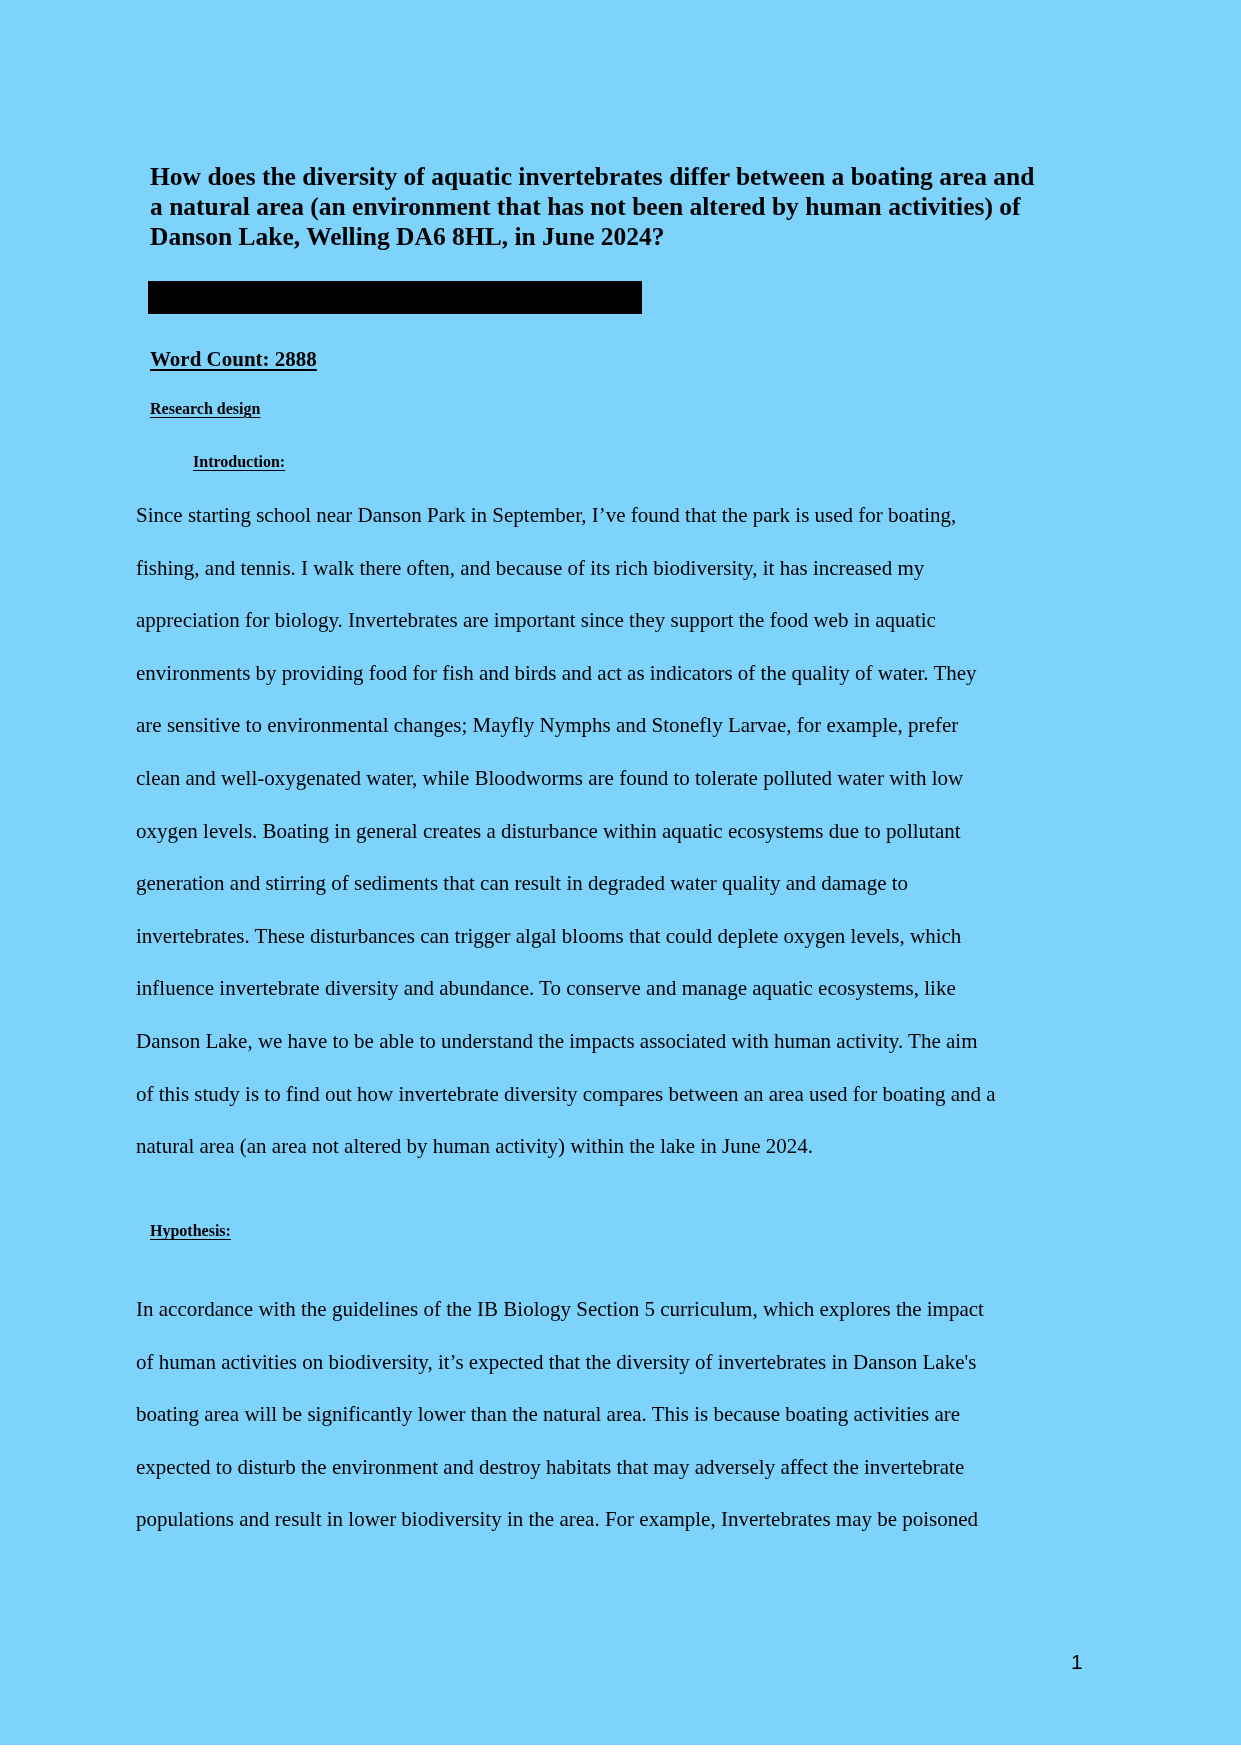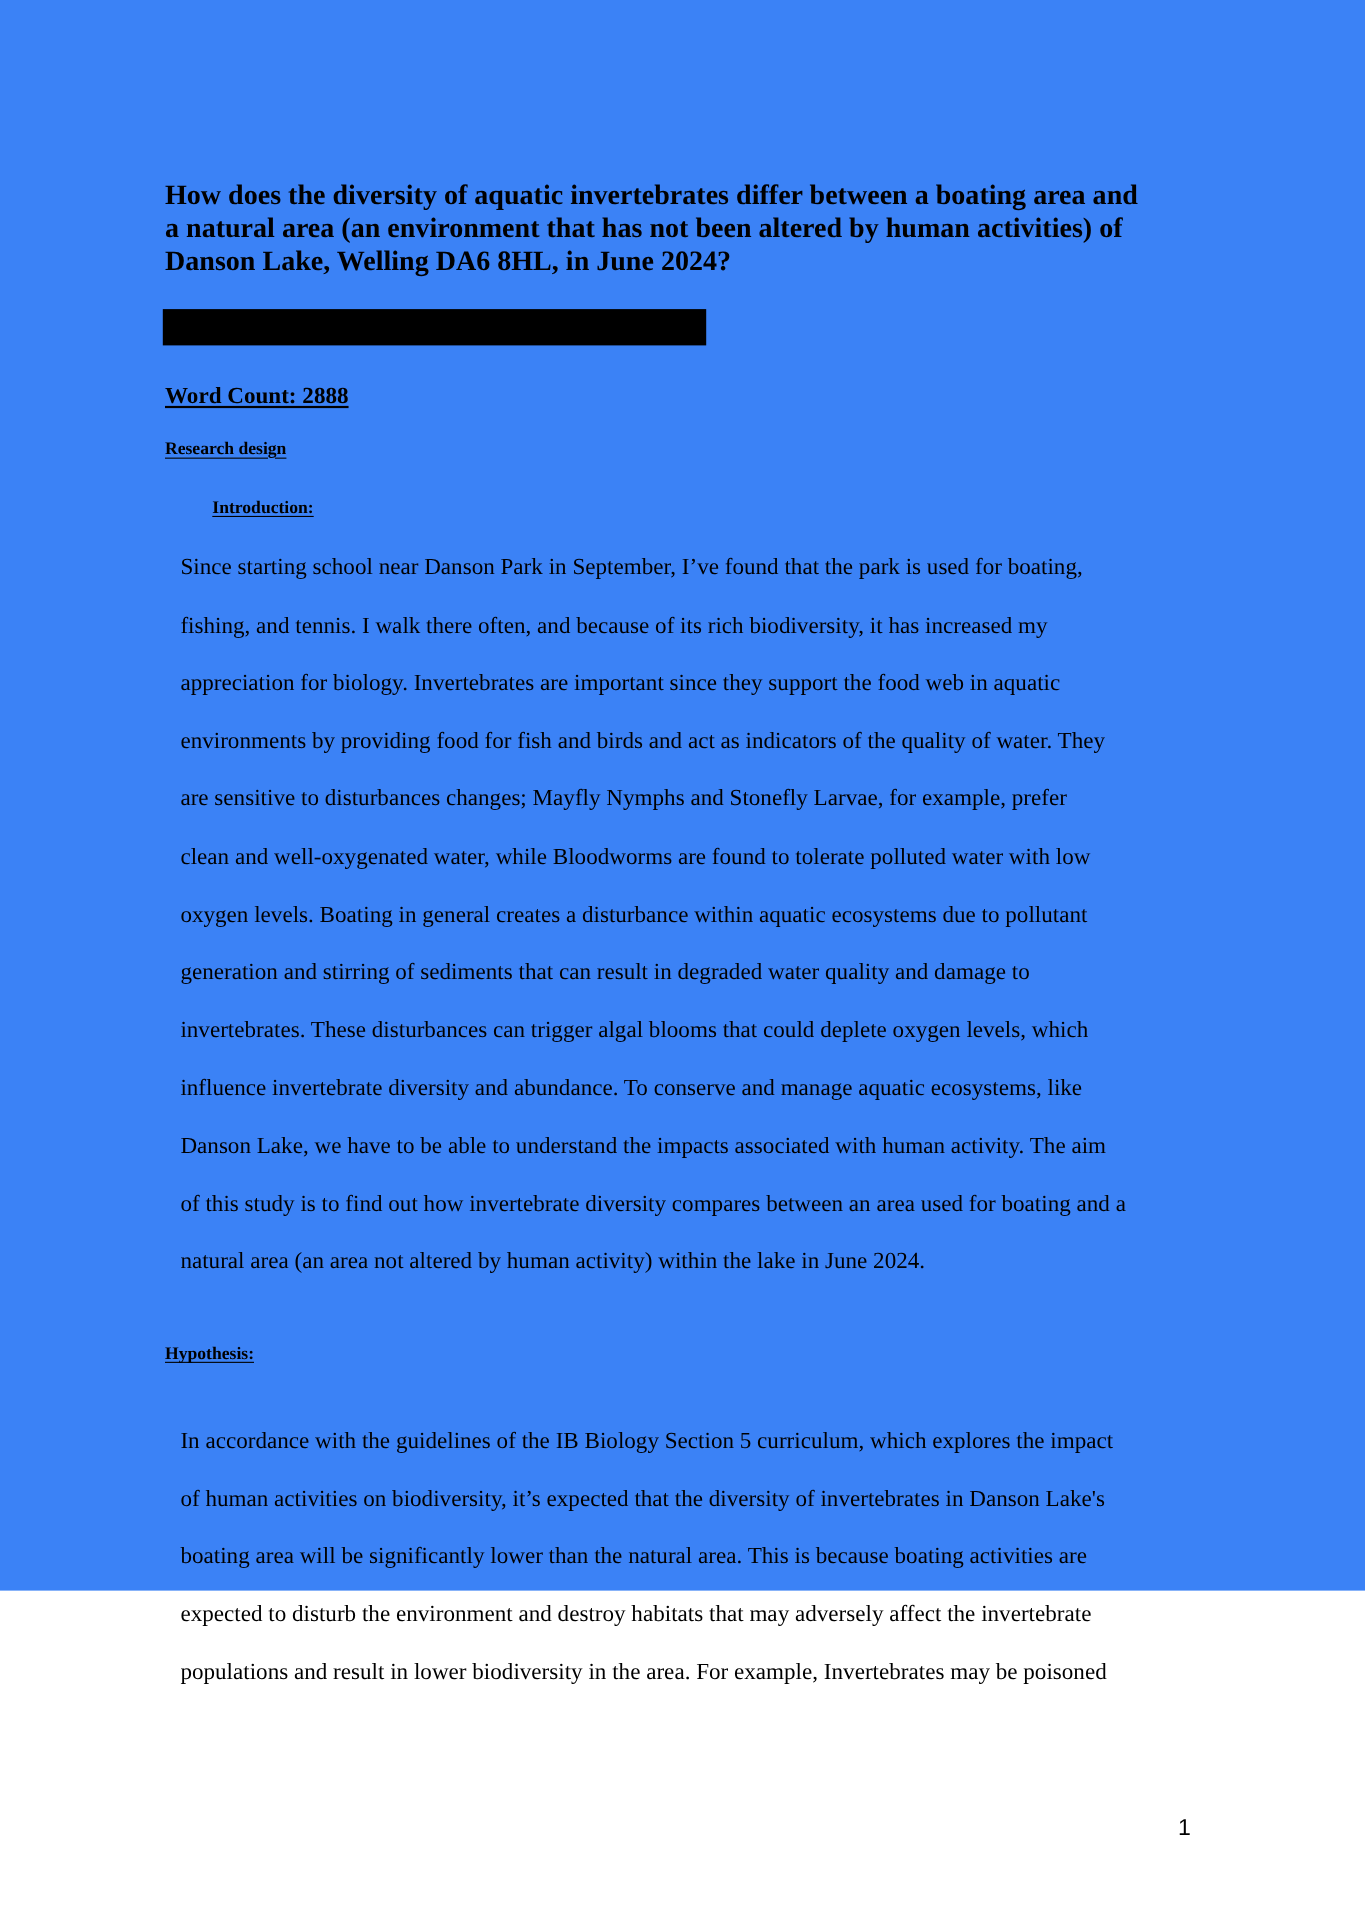--- a/index.html
+++ b/index.html
@@ -13,22 +13,22 @@
       position: relative;
       overflow: hidden;
       font-family: "Liberation Serif", "DejaVu Serif", serif;
       color: #000000;
     }
     .page {
       position: absolute;
       left: 0;
       top: 0;
       width: 1241px;
-      height: 1446px;
-      background: #3b82f6;
+      height: 1745px;
+      background: #7dd3fc;
     }
     .title {
       position: absolute;
       left: 150px;
       top: 162px;
       width: 960px;
       font-weight: bold;
       font-size: 25.5px;
       line-height: 30px;
       margin: 0;
@@ -55,21 +55,21 @@
       text-underline-offset: 3px;
       margin: 0;
       white-space: nowrap;
     }
     .heading.small {
       font-size: 21px;
       text-align: right;
     }
     .para {
       position: absolute;
-      left: 164px;
+      left: 136px;
       width: 980px;
       font-size: 21px;
       margin: 0;
     }
     .para .line {
       display: block;
       white-space: nowrap;
       height: 52.6px;
       line-height: 26px;
     }
@@ -99,21 +99,21 @@
 
   <h2 class="heading" style="top: 396px;">Research design</h2>
 
   <h3 class="heading" style="top: 449px; margin-left: 43px;">Introduction:</h3>
 
   <div class="para" style="top: 502px;">
     <span class="line">Since starting school near Danson Park in September, I’ve found that the park is used for boating,</span>
     <span class="line">fishing, and tennis. I walk there often, and because of its rich biodiversity, it has increased my</span>
     <span class="line">appreciation for biology. Invertebrates are important since they support the food web in aquatic</span>
     <span class="line">environments by providing food for fish and birds and act as indicators of the quality of water. They</span>
-    <span class="line">are sensitive to disturbances changes; Mayfly Nymphs and Stonefly Larvae, for example, prefer</span>
+    <span class="line">are sensitive to environmental changes; Mayfly Nymphs and Stonefly Larvae, for example, prefer</span>
     <span class="line">clean and well-oxygenated water, while Bloodworms are found to tolerate polluted water with low</span>
     <span class="line">oxygen levels. Boating in general creates a disturbance within aquatic ecosystems due to pollutant</span>
     <span class="line">generation and stirring of sediments that can result in degraded water quality and damage to</span>
     <span class="line">invertebrates. These disturbances can trigger algal blooms that could deplete oxygen levels, which</span>
     <span class="line">influence invertebrate diversity and abundance. To conserve and manage aquatic ecosystems, like</span>
     <span class="line">Danson Lake, we have to be able to understand the impacts associated with human activity. The aim</span>
     <span class="line">of this study is to find out how invertebrate diversity compares between an area used for boating and a</span>
     <span class="line">natural area (an area not altered by human activity) within the lake in June 2024.</span>
   </div>
 

